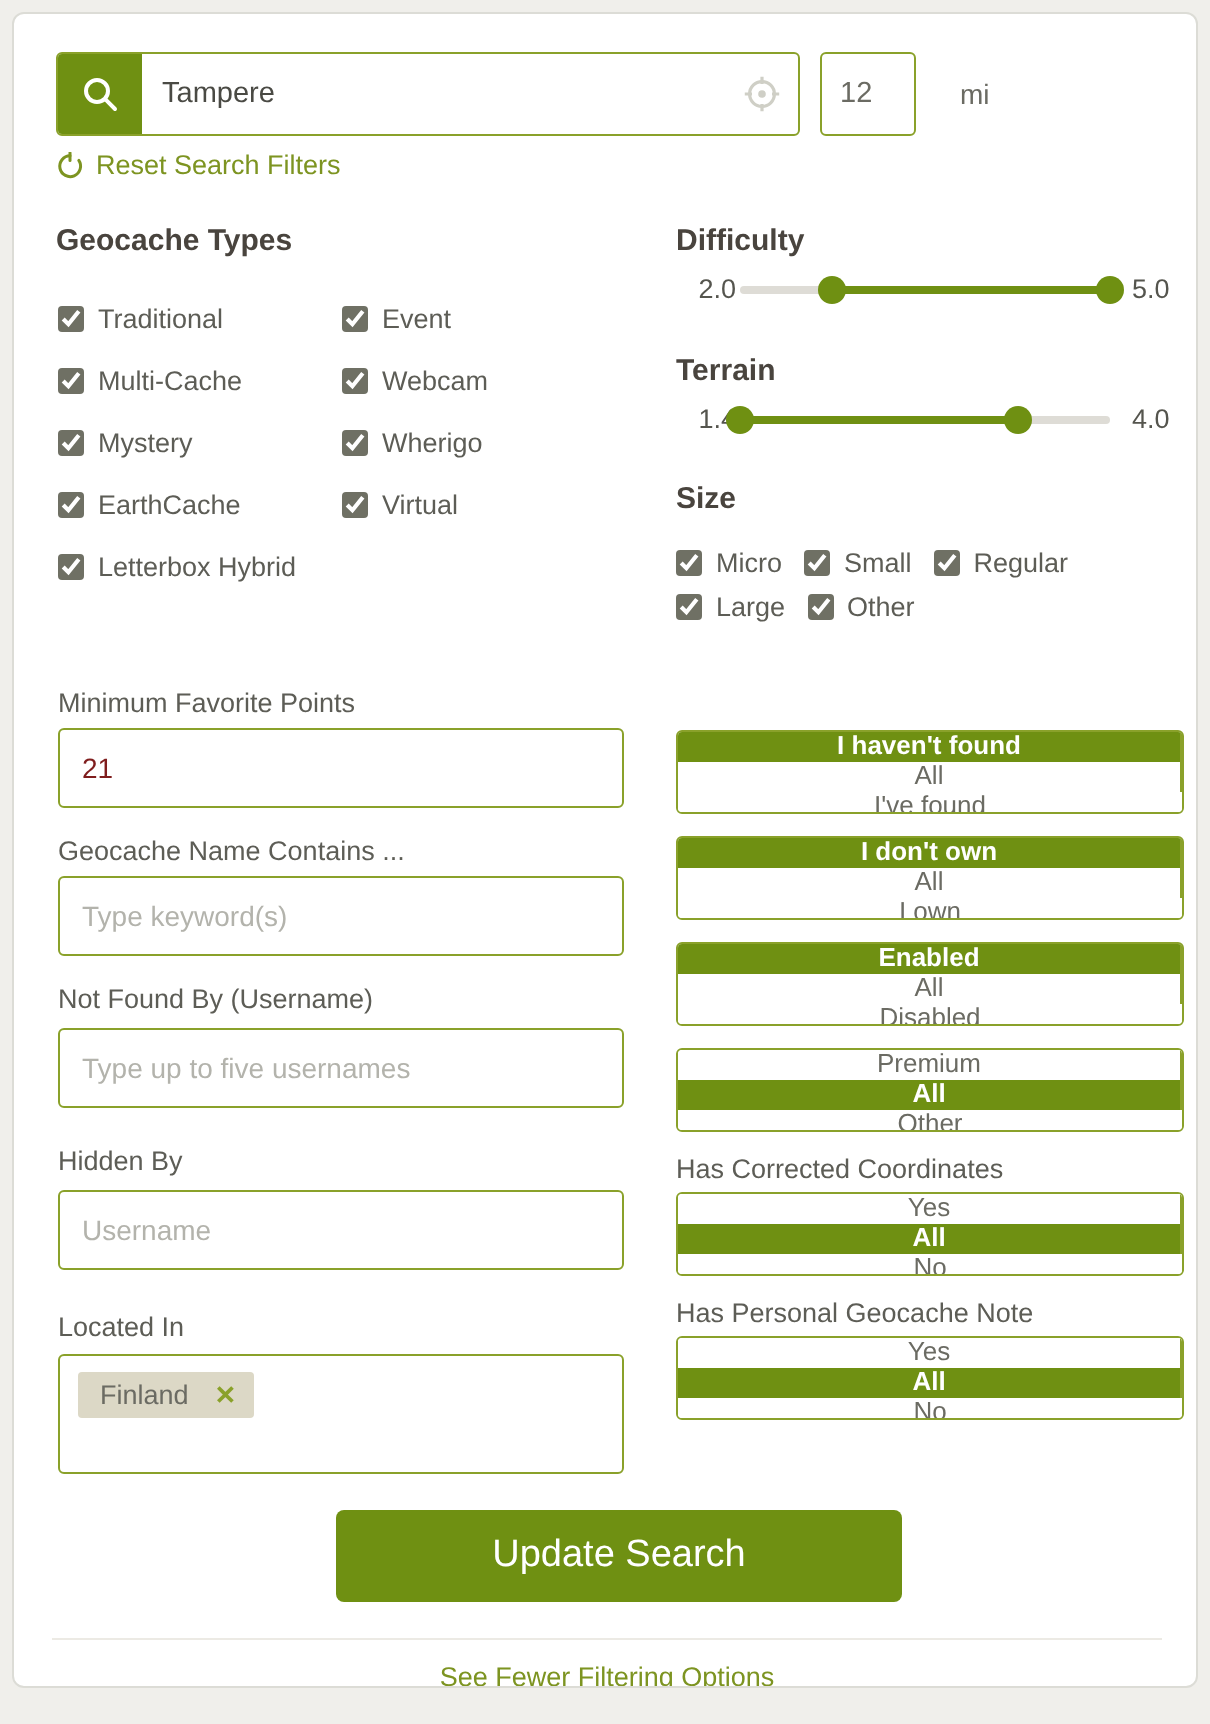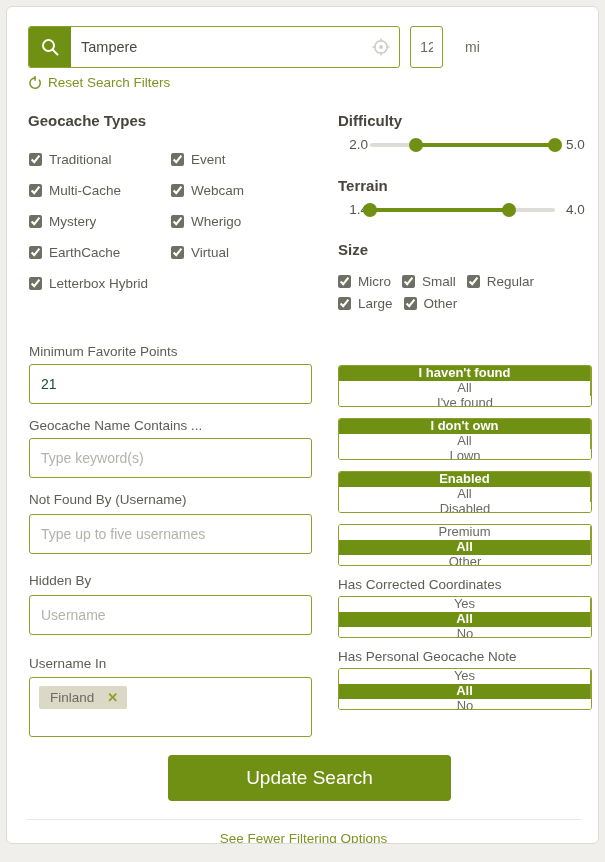--- a/index.html
+++ b/index.html
@@ -50,21 +50,21 @@
     background: transparent;
   }
   .search-input::placeholder { color: #a9a9a2; }
   .geoloc-btn {
     width: 36px; height: 100%; flex: none;
     display: flex; align-items: center; justify-content: center;
     cursor: pointer;
   }
   .radius-box {
     margin-left: 10px;
-    width: 33px; height: 42px;
+    width: 48px; height: 42px;
     border: 1px solid #8aa12a;
     border-radius: 3px;
     background: #fff;
     display: flex; 
   }
   .radius-input {
     border: none; outline: none; background: transparent;
     width: 100%; height: 100%;
     font-size: 14.5px; color: #6b6b63;
     padding: 0 9px;
@@ -152,21 +152,21 @@
   }
   .size-row .cb { margin-right: 11px; }
   
   .field-label {
     font-size: 13.5px; color: #5d5d56;
   }
   .text-field {
     width: 283px; height: 40px;
     border: 1px solid #8aa12a; border-radius: 3px;
     background: #fff;
-    font-size: 14px; color: #14532d;
+    font-size: 14px; color: #7f1d1d;
     padding: 0 11px;
     outline: none;
     font-family: "Liberation Sans", sans-serif;
   }
   .text-field::placeholder { color: #b3b3ac; }
   #lbl-fav   { position: absolute; left: 22px; top: 337px; }
   #fld-fav   { position: absolute; left: 22px; top: 357px; }
   #lbl-name  { position: absolute; left: 22px; top: 411px; }
   #fld-name  { position: absolute; left: 22px; top: 431px; }
   #lbl-nfb   { position: absolute; left: 22px; top: 485px; }
@@ -381,21 +381,21 @@
 
   <div class="field-label" id="lbl-name">Geocache Name Contains ...</div>
   <input class="text-field" id="fld-name" type="text" placeholder="Type keyword(s)" style="">
 
   <div class="field-label" id="lbl-nfb">Not Found By (Username)</div>
   <input class="text-field" id="fld-nfb" type="text" placeholder="Type up to five usernames" style="">
 
   <div class="field-label" id="lbl-hid">Hidden By</div>
   <input class="text-field" id="fld-hid" type="text" placeholder="Username" style="">
 
-  <div class="field-label" id="lbl-loc">Username In</div>
+  <div class="field-label" id="lbl-loc">Located In</div>
   <div class="tag-field">
     <span class="tag">
       <span>Finland</span>
       <span class="tag-x">✕</span>
     </span>
   </div>
 
   <div class="toggle-group" id="tg-found">
     <div class="opt active">I haven't found</div>
     <div class="opt">All</div>

